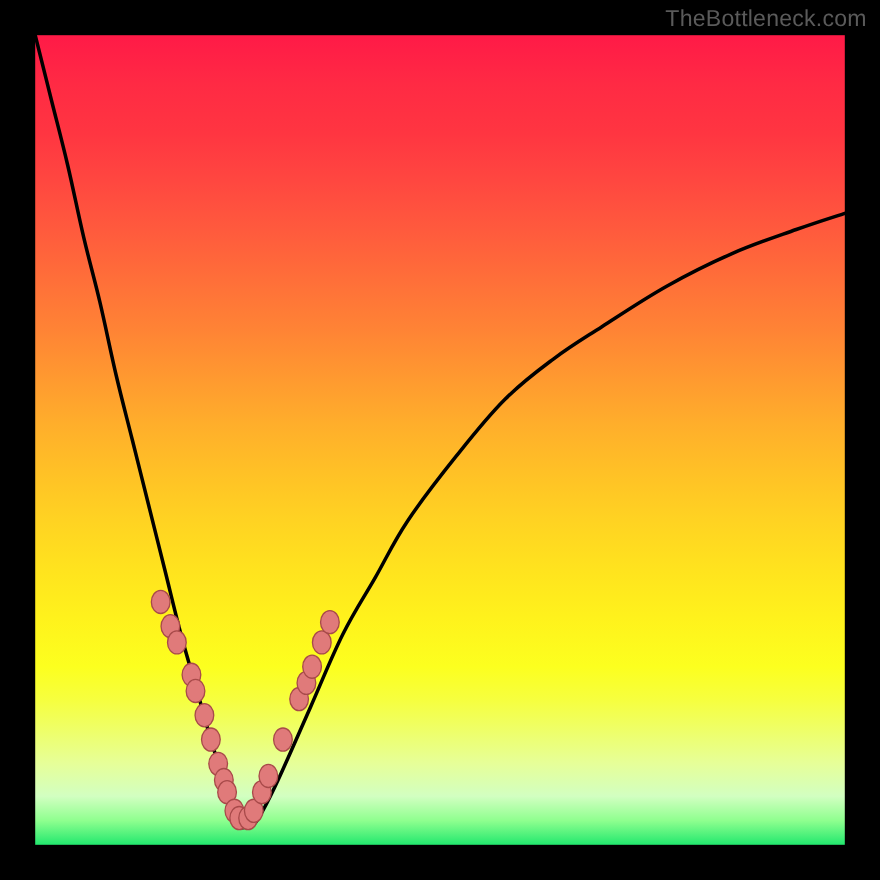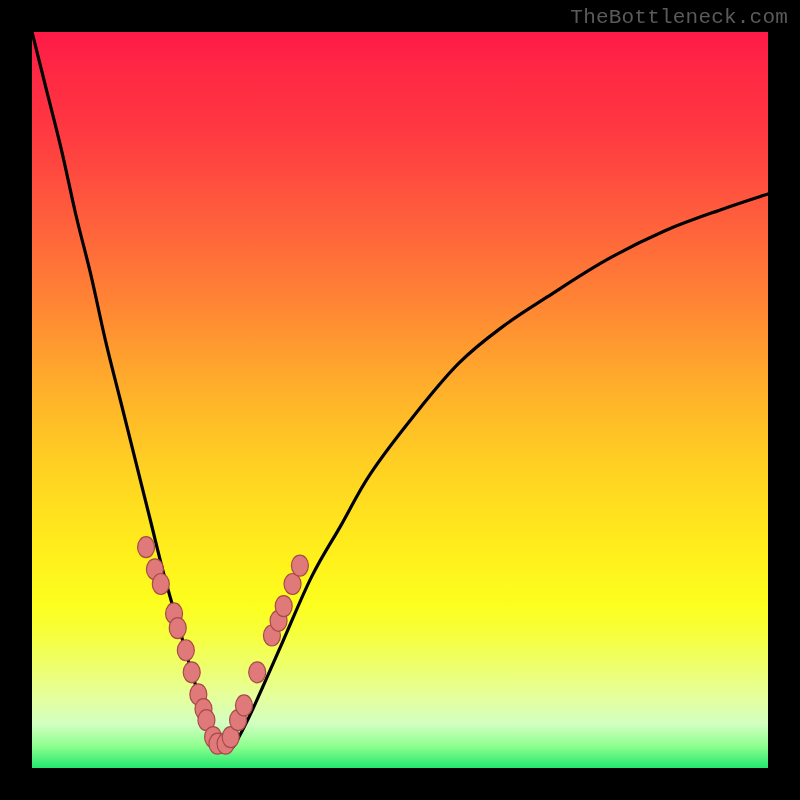--- a/index.html
+++ b/index.html
@@ -9,21 +9,20 @@
     height: 800px;
     background: #000;
     overflow: hidden;
     font-family: Arial, Helvetica, sans-serif;
   }
   .frame {
     position: relative;
     width: 800px;
     height: 669px;
     background: #000;
-    font-family: Liberation Mono, monospace;
   }
   .plot-area {
     position: absolute;
     left: 32px;
     top: 32px;
     width: 736px;
     height: 736px;
     
     background: linear-gradient(
       to bottom,

